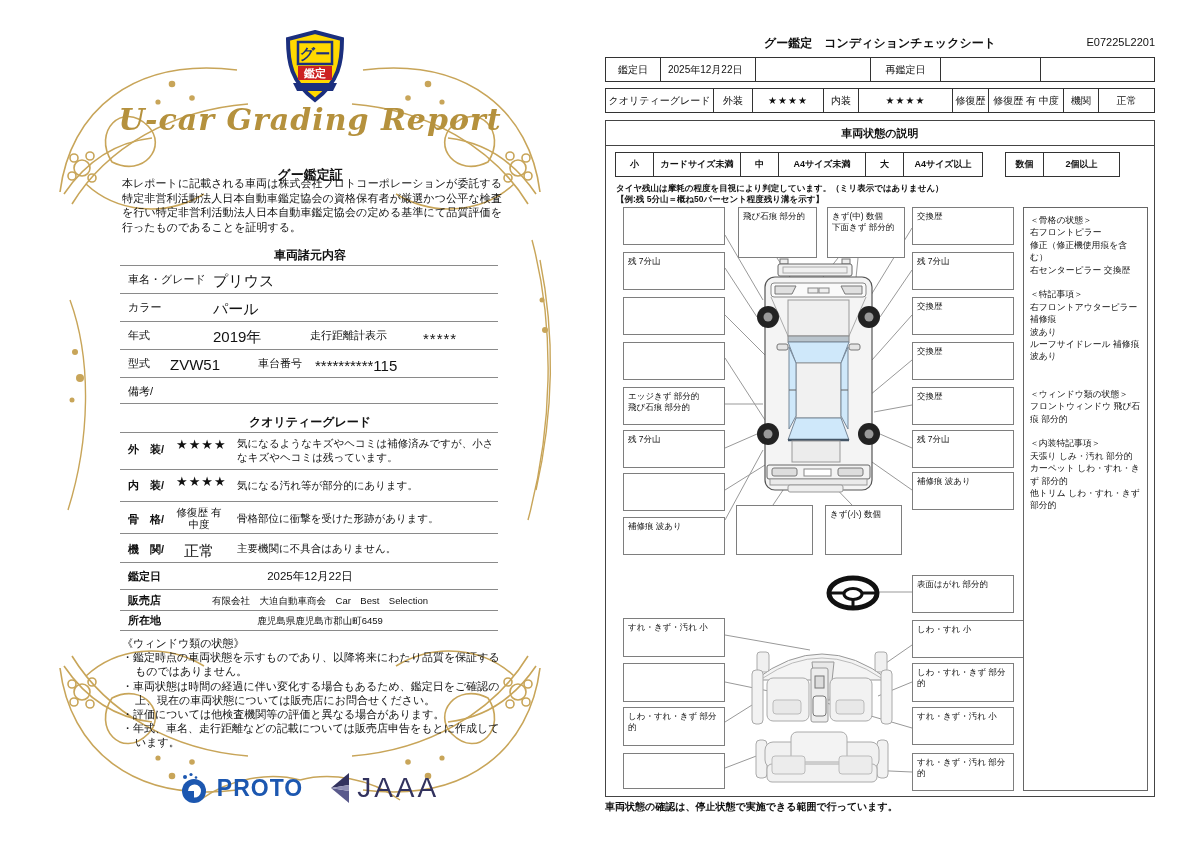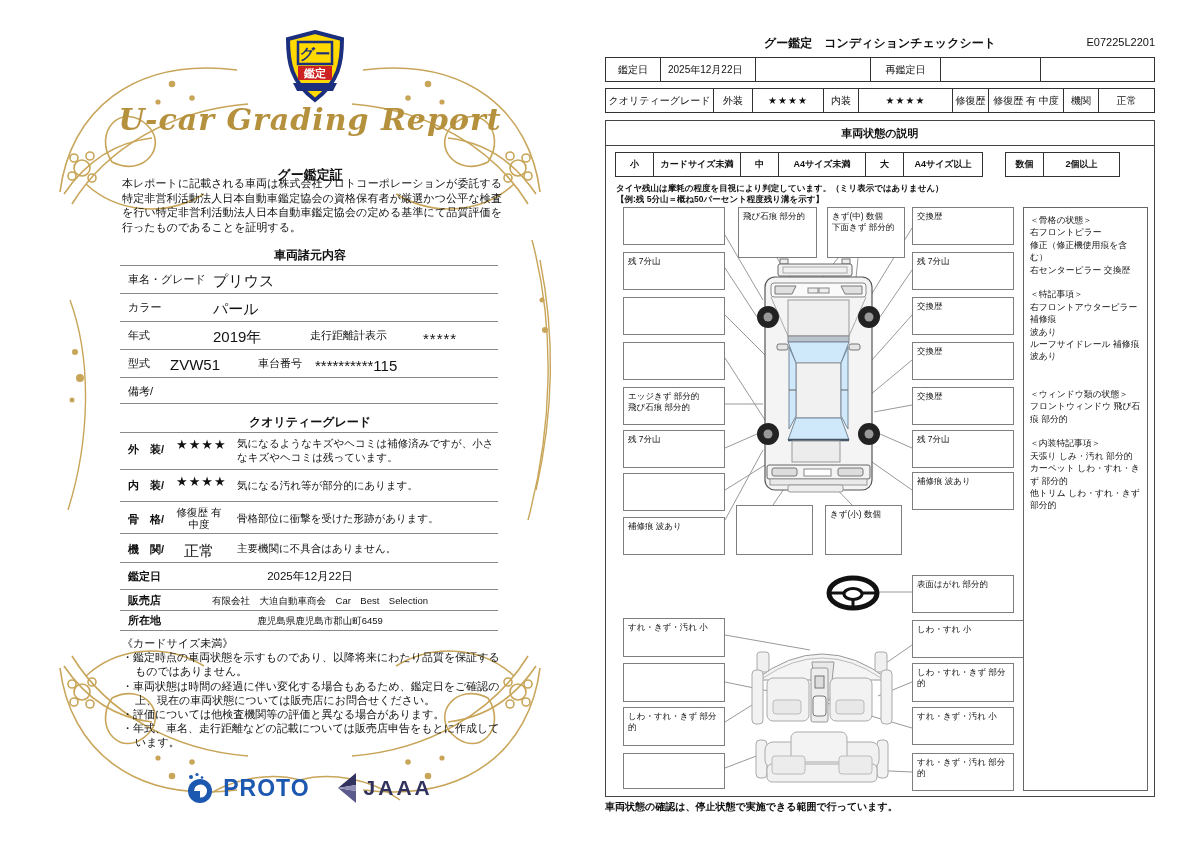--- a/index.html
+++ b/index.html
@@ -17,21 +17,21 @@
   .lbl{font-size:11px;}
   .val{font-size:15px;}
   .stars-l{font-size:13px;letter-spacing:1px;}
   .gdesc{font-size:10.5px;line-height:13.5px;}
   .pre{white-space:pre-line;}
   .notes{font-family:"DejaVu Serif",serif;font-size:11px;line-height:14.2px;}
   .note-item{padding-left:13px;text-indent:-13px;}
   .note-item:before{content:"・";}
   .logo-row{display:flex;align-items:center;justify-content:center;gap:26px;}
   .proto-text{font-size:23px;font-weight:bold;color:#1c57b0;letter-spacing:1px;}
-  .jaaa-text{font-size:21px;font-weight:bold;color:#32325e;letter-spacing:3px;}
+  .jaaa-text{font-size:28px;font-weight:normal;color:#32325e;letter-spacing:3px;}
   
   #right-page{position:absolute;left:600px;top:0;width:600px;height:848px;}
   .rp-title{font-size:12px;font-weight:bold;text-align:center;}
   .rp-code{font-size:11px;text-align:right;}
   .trow{position:absolute;display:flex;border:1.5px solid #333;background:#fff;box-sizing:border-box;}
   .cell{border-right:1px solid #333;display:flex;align-items:center;justify-content:center;
         font-size:10px;box-sizing:border-box;height:100%;}
   .cell:last-child{border-right:none;}
   .cell.left{justify-content:flex-start;padding-left:7px;}
   .frame{position:absolute;border:1.5px solid #444;box-sizing:border-box;background:#fff;}
@@ -159,21 +159,21 @@
     <div class="abs gdesc" style="left:237px;top:542px;width:260px;">主要機関に不具合はありません。</div>
 
     <div class="abs lbl" style="left:128px;top:569px;font-weight:bold;">鑑定日</div>
     <div class="abs val" style="left:180px;top:569px;width:260px;text-align:center;font-size:11.5px;">2025年12月22日</div>
     <div class="abs lbl" style="left:128px;top:593px;font-weight:bold;">販売店</div>
     <div class="abs" style="left:170px;top:595px;width:300px;text-align:center;font-size:9.5px;">有限会社　大迫自動車商会　Car　Best　Selection</div>
     <div class="abs lbl" style="left:128px;top:613px;font-weight:bold;">所在地</div>
     <div class="abs" style="left:170px;top:615px;width:300px;text-align:center;font-size:9.5px;">鹿児島県鹿児島市郡山町6459</div>
 
     <div class="abs notes" style="left:122px;top:637px;width:388px;">
-      <div>《カードサイズ未満》</div>
+      <div>《ウィンドウ類の状態》</div>
       <div class="note-item">鑑定時点の車両状態を示すものであり、以降将来にわたり品質を保証するものではありません。</div>
       <div class="note-item">車両状態は時間の経過に伴い変化する場合もあるため、鑑定日をご確認の上、現在の車両状態については販売店にお問合せください。</div>
       <div class="note-item">評価については他検査機関等の評価と異なる場合があります。</div>
       <div class="note-item">年式、車名、走行距離などの記載については販売店申告をもとに作成しています。</div>
     </div>
 
     <div class="abs logo-row" style="left:140px;top:765px;width:340px;height:46px;">
       <div style="display:flex;align-items:center;gap:6px;">
         <svg width="30" height="32" viewBox="0 0 30 32">
           <circle cx="4" cy="5" r="2" fill="#1c57b0"></circle>

